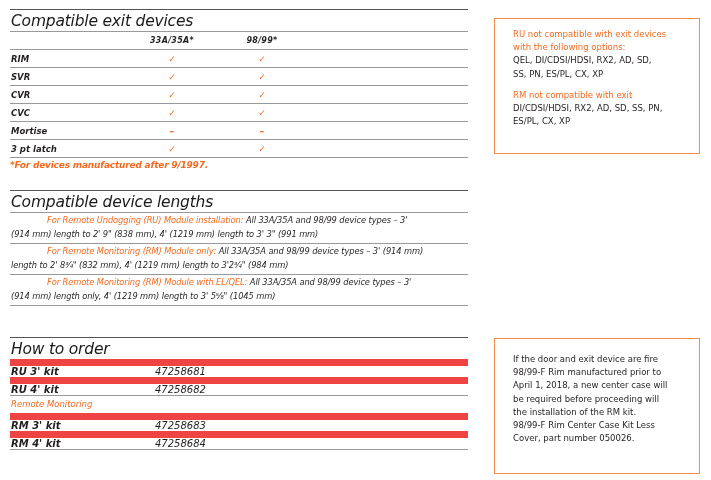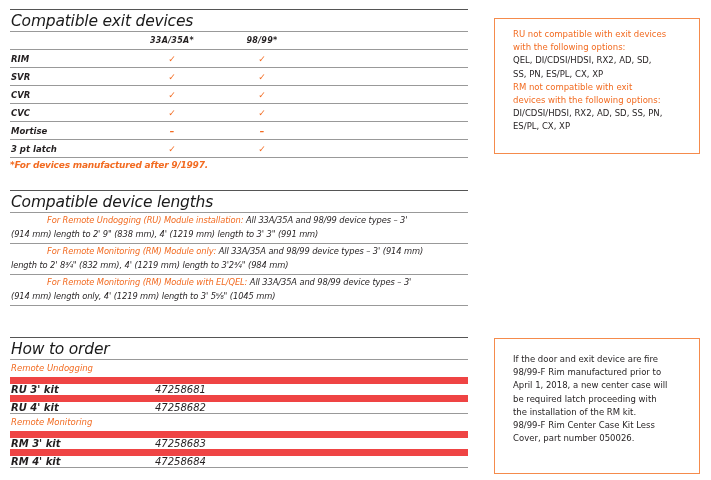--- a/index.html
+++ b/index.html
@@ -80,21 +80,20 @@
   </div>
   <div class="len-row">
     <div><span class="lead">For Remote Monitoring (RM) Module with EL/QEL:</span><span> All 33A/35A and 98/99 device types – 3'</span></div>
     <div>(914 mm) length only, 4' (1219 mm) length to 3' 5⁵⁄₈" (1045 mm)</div>
   </div>
   <div class="end-line"></div>
 </div>
 
 <div class="section" style="top:337px;">
   <div class="section-title">How to order</div>
-  <div class="order-sub">Remote Undogging</div>
   <div class="order-row">
     <span class="label">RU 3' kit</span>
     <span class="num">47258681</span>
   </div>
   <div class="order-row">
     <span class="label">RU 4' kit</span>
     <span class="num">47258682</span>
   </div>
   <div class="order-sub">Remote Monitoring</div>
   <div class="order-row">
@@ -106,27 +105,26 @@
     <span class="num">47258684</span>
   </div>
   <div class="end-line"></div>
 </div>
 
 <div class="note-box" style="left:494px; top:18px; width:206px; height:136px; padding:9px 12px 0 18px;">
   <div class="orange-text">RU not compatible with exit devices</div>
   <div class="orange-text">with the following options:</div>
   <div>QEL, DI/CDSI/HDSI, RX2, AD, SD,</div>
   <div>SS, PN, ES/PL, CX, XP</div>
-  <div class="orange-text" style="margin-top:0;">RM not compatible with exit</div>
-  <div class="orange-text">devices with the following options:</div>
+  <div class="orange-text" style="margin-top:8px;">RM not compatible with exit</div>
   <div>DI/CDSI/HDSI, RX2, AD, SD, SS, PN,</div>
   <div>ES/PL, CX, XP</div>
 </div>
 
 <div class="note-box" style="left:494px; top:338px; width:206px; height:136px; padding:14px 0 0 18px;">
   <div>If the door and exit device are fire</div>
   <div>98/99-F Rim manufactured prior to</div>
   <div>April 1, 2018, a new center case will</div>
-  <div>be required latch proceeding with</div>
+  <div>be required before proceeding will</div>
   <div>the installation of the RM kit.</div>
   <div>98/99-F Rim Center Case Kit Less</div>
   <div>Cover, part number 050026.</div>
 </div>
 
 </body></html>

